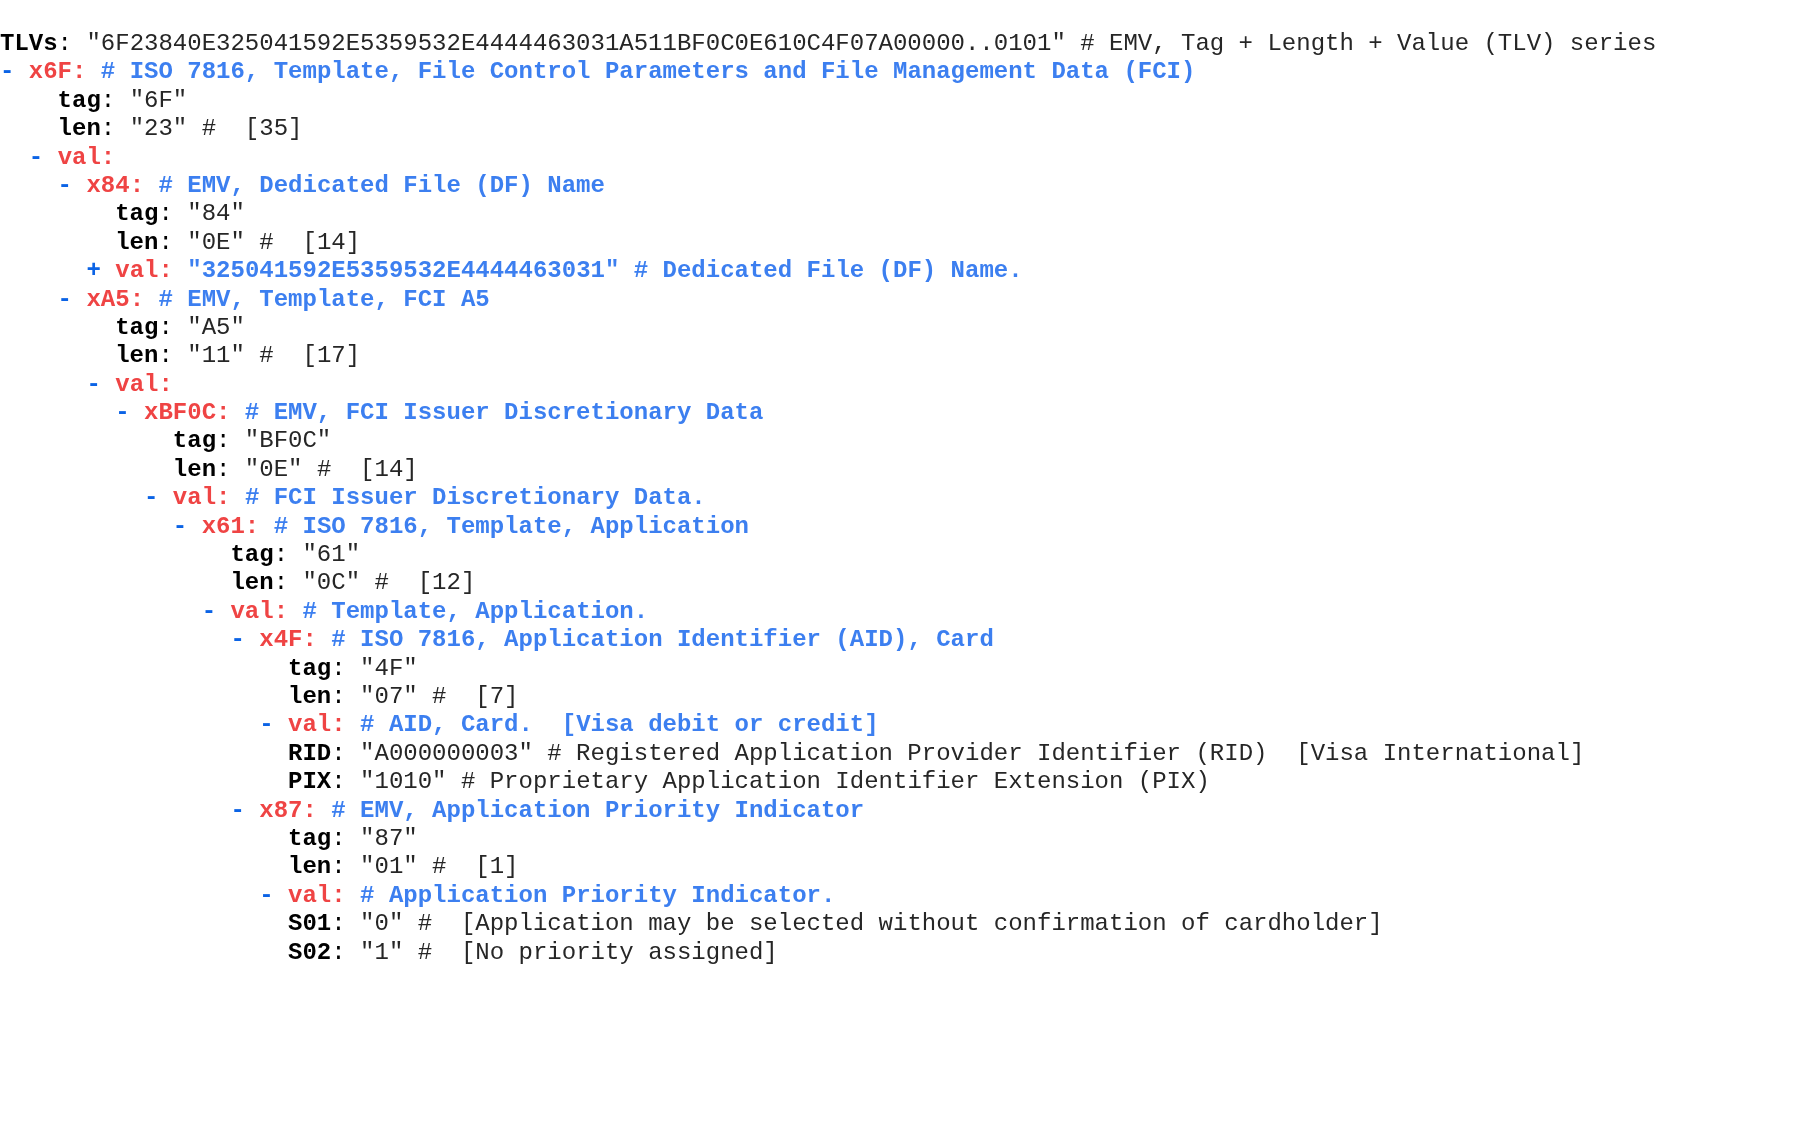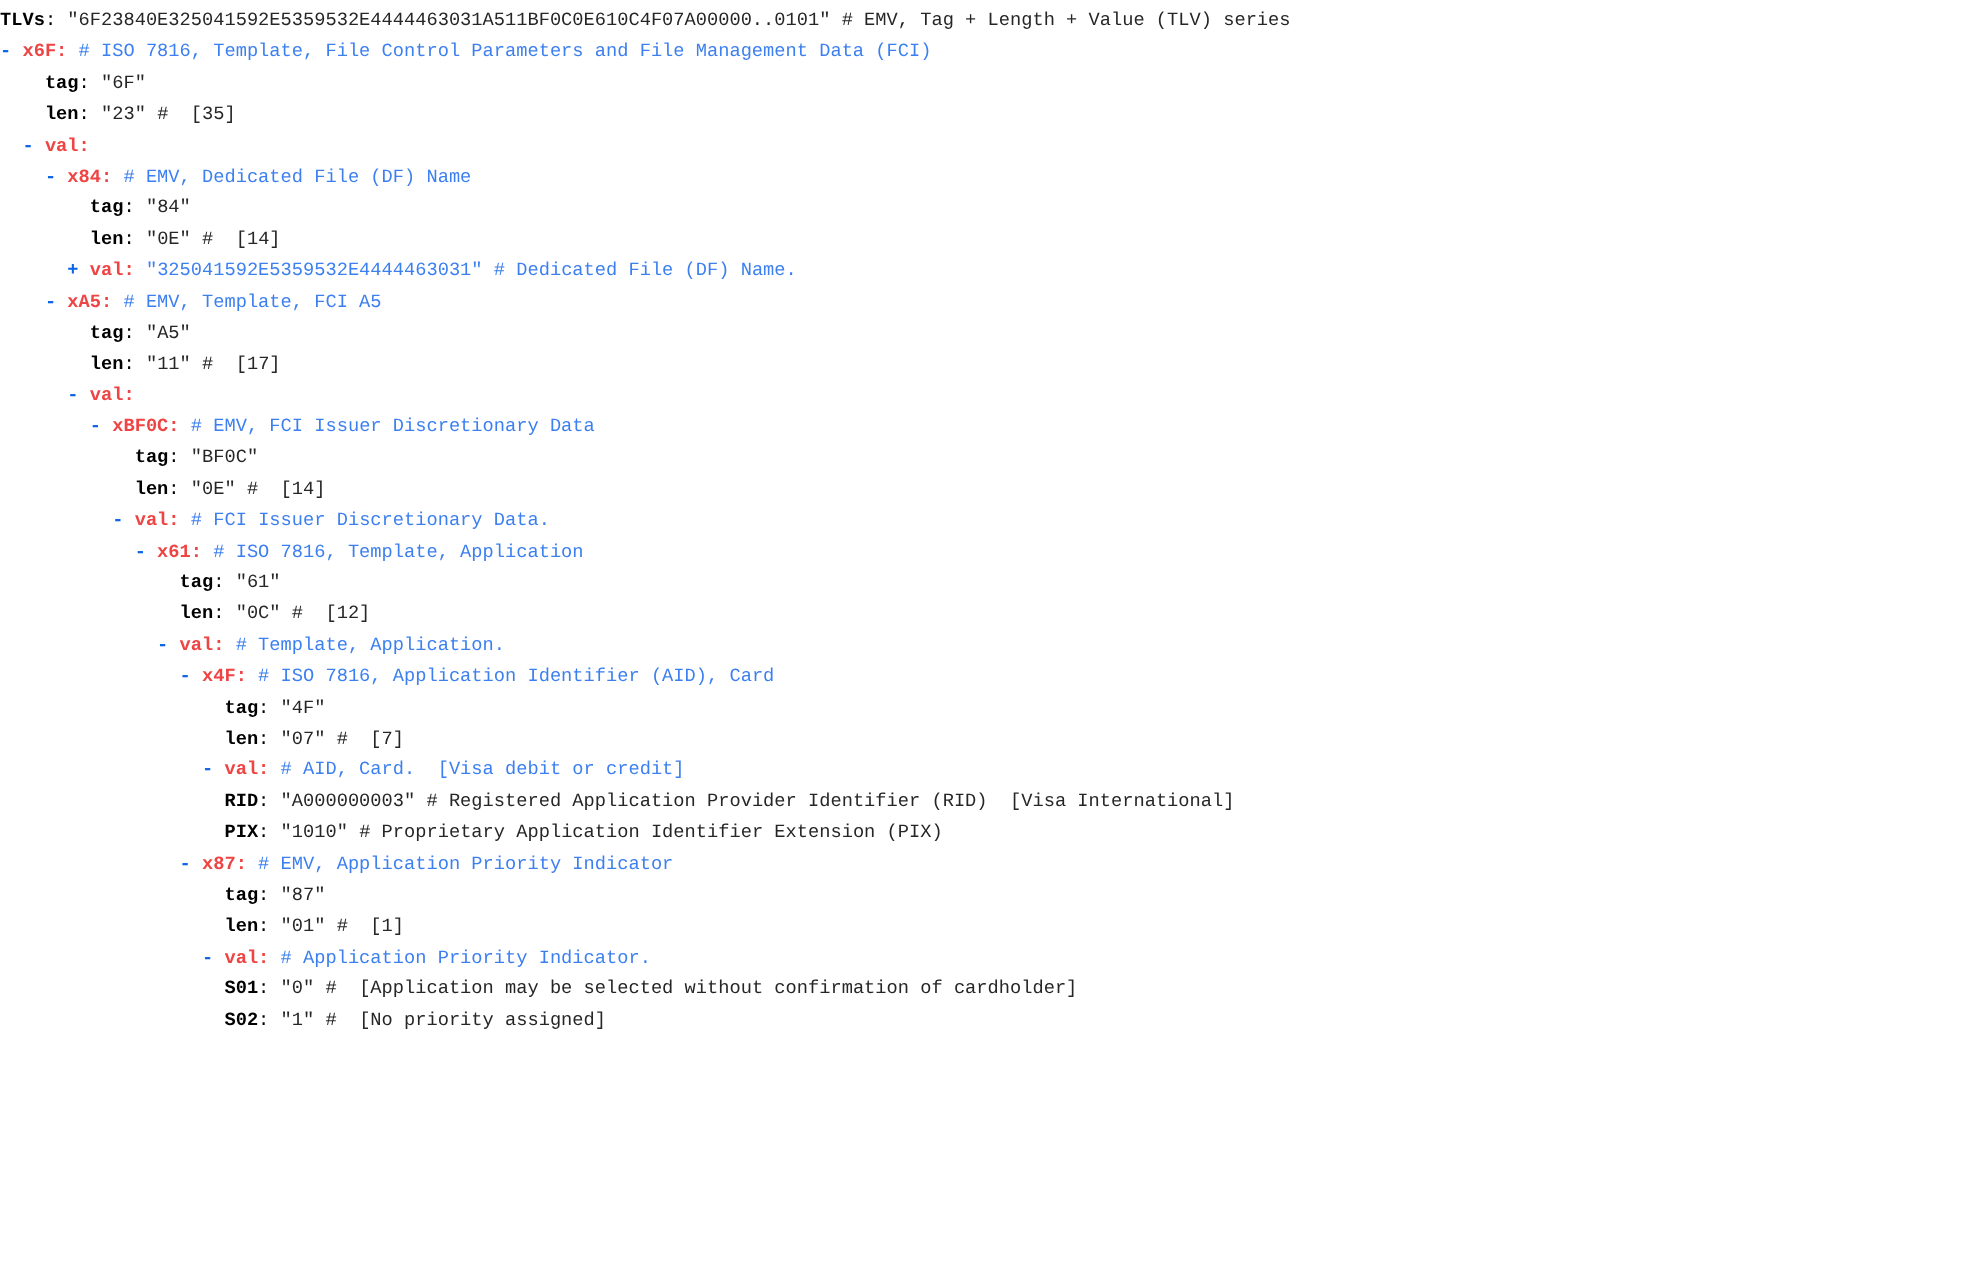--- a/index.html
+++ b/index.html
@@ -9,33 +9,34 @@
     background: #ffffff;
   }
   body {
     width: 1800px;
     height: 1146px;
     overflow: hidden;
     font-family: "Liberation Mono", "DejaVu Sans Mono", monospace;
   }
   #tlv-output {
     padding: 6px 0 0 0;
-    font-size: 17px;
+    font-size: 24px;
     line-height: 28.4px;
     white-space: pre;
     letter-spacing: 0px;
+    margin-top: 24px;
   }
   .line {
     white-space: pre;
     height: 28.4px;
   }
   
   .k  { color: #ef4444; font-weight: bold; }          
   .kb { color: #000000; font-weight: bold; }          
-  .c  { color: #3c7ff0; font-weight: normal; }        
+  .c  { color: #3c7ff0; font-weight: bold; }        
   .v  { color: #262626; font-weight: normal; }        
   .p  { color: #000000; font-weight: normal; }        
   .dash { color: #0b63e5; font-weight: bold; }
 </style>
 </head>
 <body>
 
 <div id="tlv-output"><div class="line"><span class="p"></span><span class="kb">TLVs</span><span class="p">: </span><span class="v">"6F23840E325041592E5359532E4444463031A511BF0C0E610C4F07A00000..0101"</span><span class="p"> </span><span class="v"># EMV, Tag + Length + Value (TLV) series</span></div><div class="line"><span class="p"></span><span class="dash">- </span><span class="k">x6F</span><span class="k">: </span><span class="c"># ISO 7816, Template, File Control Parameters and File Management Data (FCI)</span></div><div class="line"><span class="p">    </span><span class="kb">tag</span><span class="p">: </span><span class="v">"6F"</span></div><div class="line"><span class="p">    </span><span class="kb">len</span><span class="p">: </span><span class="v">"23"</span><span class="p"> </span><span class="v">#  [35]</span></div><div class="line"><span class="p">  </span><span class="dash">- </span><span class="k">val</span><span class="k">:</span></div><div class="line"><span class="p">    </span><span class="dash">- </span><span class="k">x84</span><span class="k">: </span><span class="c"># EMV, Dedicated File (DF) Name</span></div><div class="line"><span class="p">        </span><span class="kb">tag</span><span class="p">: </span><span class="v">"84"</span></div><div class="line"><span class="p">        </span><span class="kb">len</span><span class="p">: </span><span class="v">"0E"</span><span class="p"> </span><span class="v">#  [14]</span></div><div class="line"><span class="p">      </span><span class="dash">+ </span><span class="k">val</span><span class="k">: </span><span class="c">"325041592E5359532E4444463031"</span><span class="p"> </span><span class="c"># Dedicated File (DF) Name.</span></div><div class="line"><span class="p">    </span><span class="dash">- </span><span class="k">xA5</span><span class="k">: </span><span class="c"># EMV, Template, FCI A5</span></div><div class="line"><span class="p">        </span><span class="kb">tag</span><span class="p">: </span><span class="v">"A5"</span></div><div class="line"><span class="p">        </span><span class="kb">len</span><span class="p">: </span><span class="v">"11"</span><span class="p"> </span><span class="v">#  [17]</span></div><div class="line"><span class="p">      </span><span class="dash">- </span><span class="k">val</span><span class="k">:</span></div><div class="line"><span class="p">        </span><span class="dash">- </span><span class="k">xBF0C</span><span class="k">: </span><span class="c"># EMV, FCI Issuer Discretionary Data</span></div><div class="line"><span class="p">            </span><span class="kb">tag</span><span class="p">: </span><span class="v">"BF0C"</span></div><div class="line"><span class="p">            </span><span class="kb">len</span><span class="p">: </span><span class="v">"0E"</span><span class="p"> </span><span class="v">#  [14]</span></div><div class="line"><span class="p">          </span><span class="dash">- </span><span class="k">val</span><span class="k">: </span><span class="c"># FCI Issuer Discretionary Data.</span></div><div class="line"><span class="p">            </span><span class="dash">- </span><span class="k">x61</span><span class="k">: </span><span class="c"># ISO 7816, Template, Application</span></div><div class="line"><span class="p">                </span><span class="kb">tag</span><span class="p">: </span><span class="v">"61"</span></div><div class="line"><span class="p">                </span><span class="kb">len</span><span class="p">: </span><span class="v">"0C"</span><span class="p"> </span><span class="v">#  [12]</span></div><div class="line"><span class="p">              </span><span class="dash">- </span><span class="k">val</span><span class="k">: </span><span class="c"># Template, Application.</span></div><div class="line"><span class="p">                </span><span class="dash">- </span><span class="k">x4F</span><span class="k">: </span><span class="c"># ISO 7816, Application Identifier (AID), Card</span></div><div class="line"><span class="p">                    </span><span class="kb">tag</span><span class="p">: </span><span class="v">"4F"</span></div><div class="line"><span class="p">                    </span><span class="kb">len</span><span class="p">: </span><span class="v">"07"</span><span class="p"> </span><span class="v">#  [7]</span></div><div class="line"><span class="p">                  </span><span class="dash">- </span><span class="k">val</span><span class="k">: </span><span class="c"># AID, Card.  [Visa debit or credit]</span></div><div class="line"><span class="p">                    </span><span class="kb">RID</span><span class="p">: </span><span class="v">"A000000003"</span><span class="p"> </span><span class="v"># Registered Application Provider Identifier (RID)  [Visa International]</span></div><div class="line"><span class="p">                    </span><span class="kb">PIX</span><span class="p">: </span><span class="v">"1010"</span><span class="p"> </span><span class="v"># Proprietary Application Identifier Extension (PIX)</span></div><div class="line"><span class="p">                </span><span class="dash">- </span><span class="k">x87</span><span class="k">: </span><span class="c"># EMV, Application Priority Indicator</span></div><div class="line"><span class="p">                    </span><span class="kb">tag</span><span class="p">: </span><span class="v">"87"</span></div><div class="line"><span class="p">                    </span><span class="kb">len</span><span class="p">: </span><span class="v">"01"</span><span class="p"> </span><span class="v">#  [1]</span></div><div class="line"><span class="p">                  </span><span class="dash">- </span><span class="k">val</span><span class="k">: </span><span class="c"># Application Priority Indicator.</span></div><div class="line"><span class="p">                    </span><span class="kb">S01</span><span class="p">: </span><span class="v">"0"</span><span class="p"> </span><span class="v">#  [Application may be selected without confirmation of cardholder]</span></div><div class="line"><span class="p">                    </span><span class="kb">S02</span><span class="p">: </span><span class="v">"1"</span><span class="p"> </span><span class="v">#  [No priority assigned]</span></div></div>
 
 </body></html>

